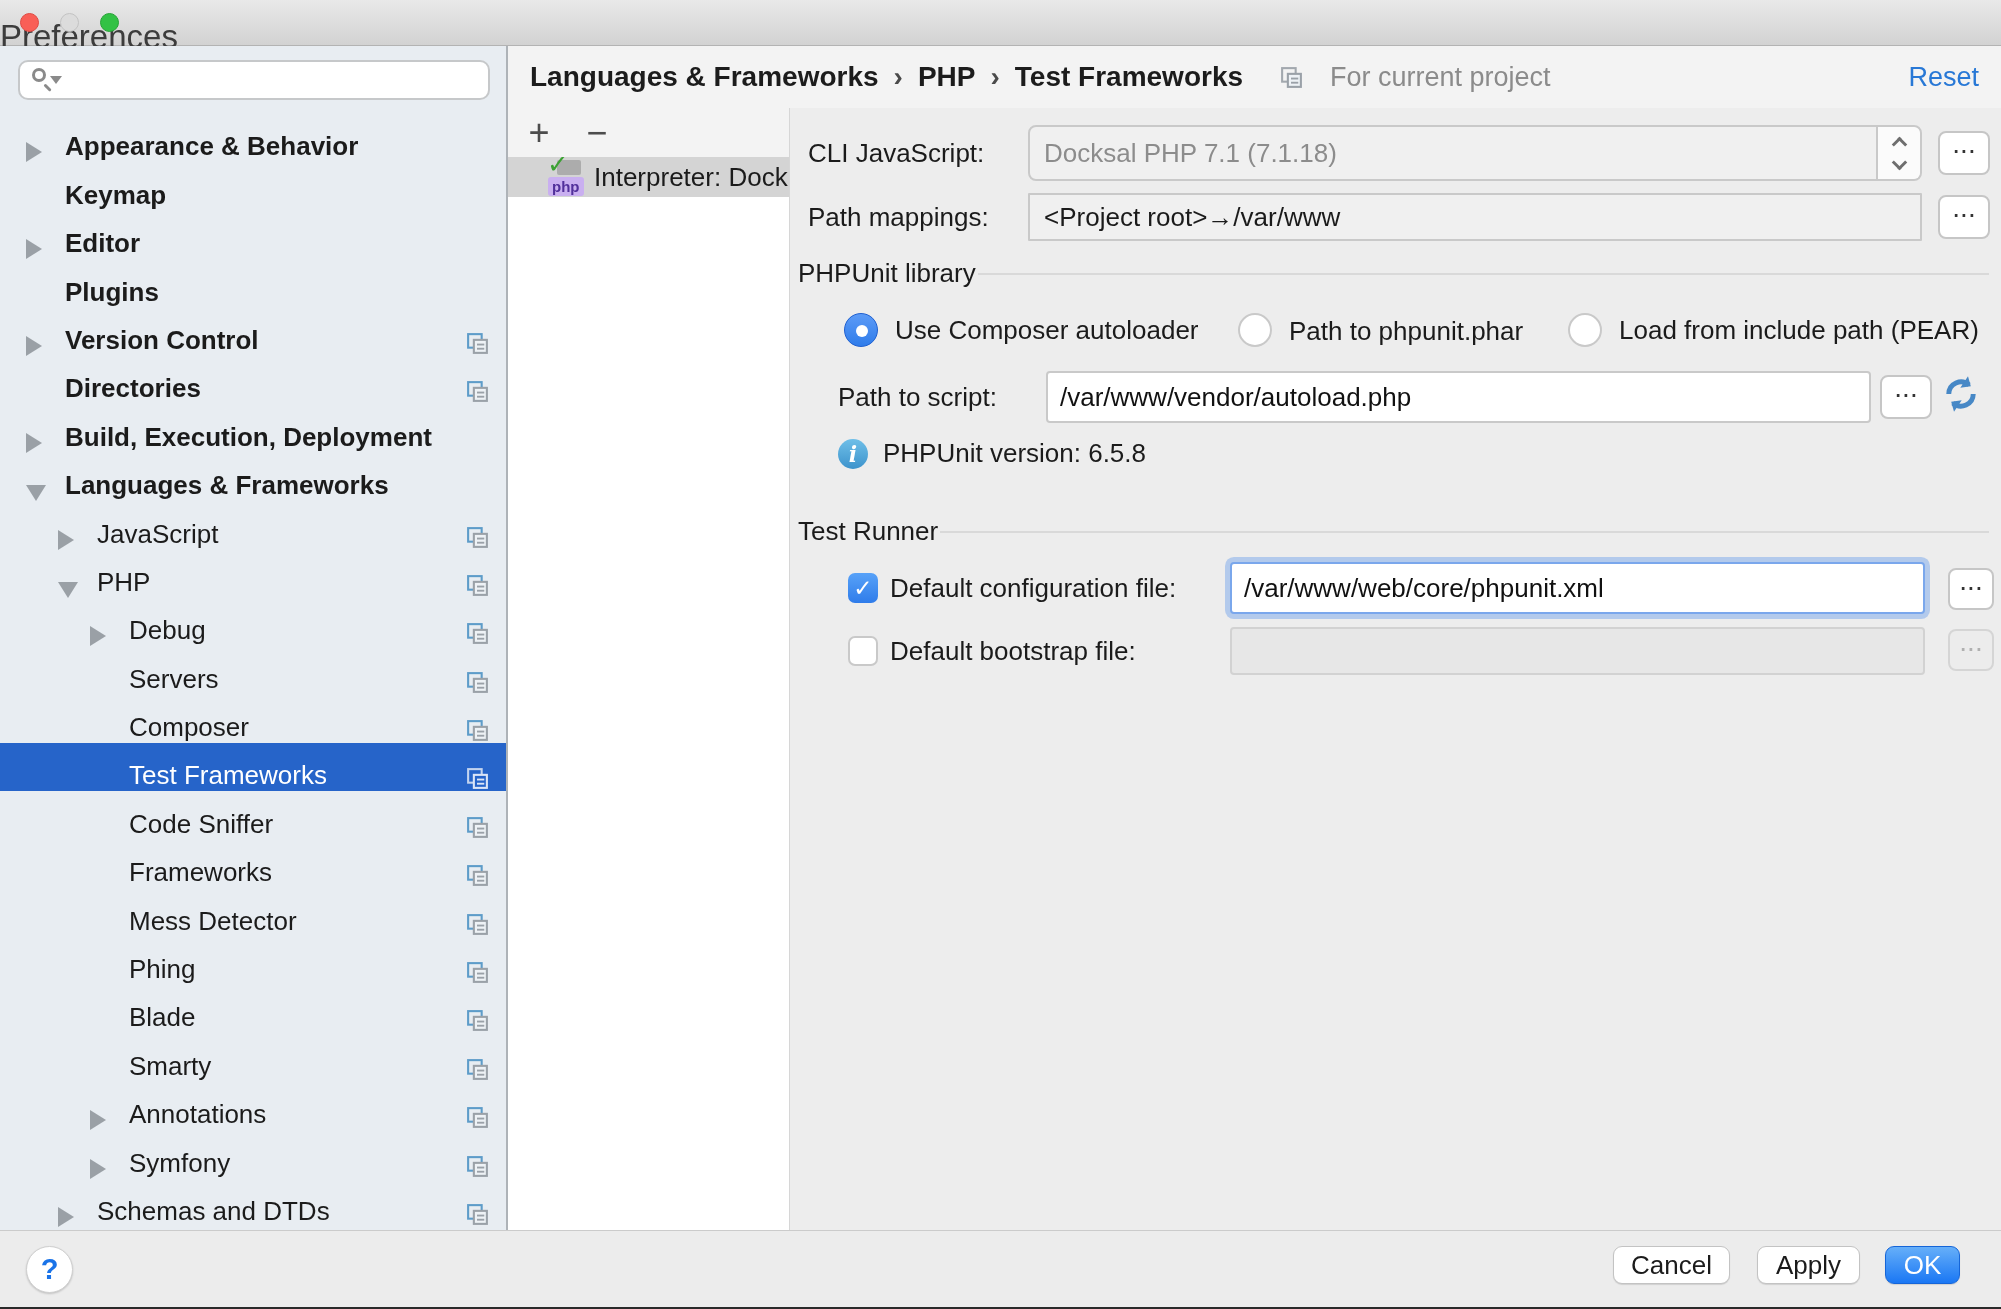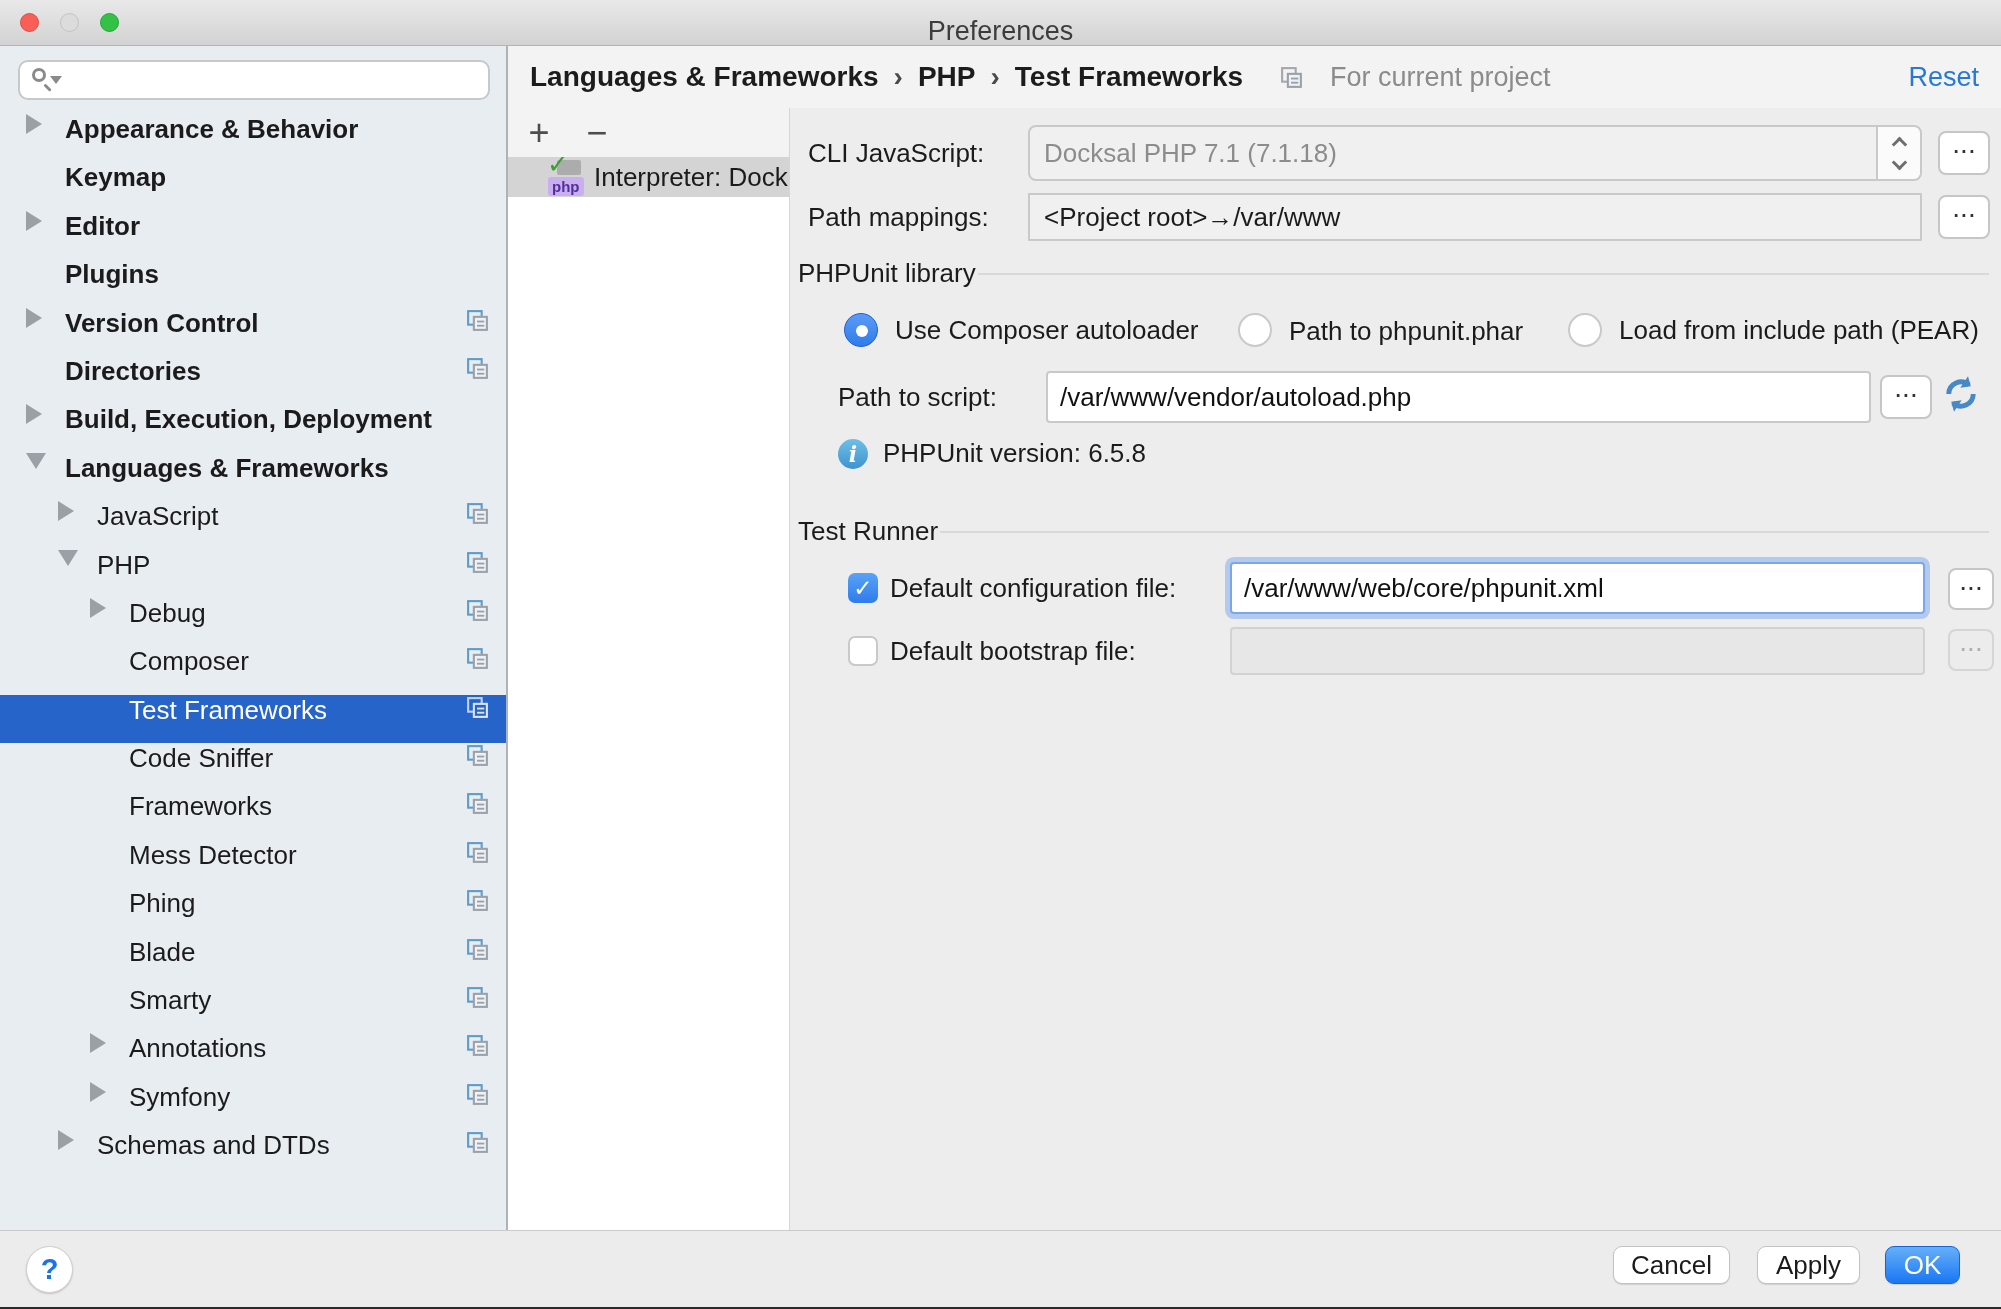--- a/index.html
+++ b/index.html
@@ -5,22 +5,22 @@
   * { margin:0; padding:0; box-sizing:border-box; }
   html,body { width:2001px; height:1309px; }
   body {
     position:relative; overflow:hidden; background:#fff;
     font-family:"Liberation Sans","DejaVu Sans",sans-serif;
     color:#1b1b1b; border-bottom:2px solid #2a2a2a;
   }
   
   .titlebar { position:absolute; left:0; top:0; width:2001px; height:46px;
     background:linear-gradient(#e9e9e9,#d2d2d2); border-bottom:1px solid #b3b3b3; }
-  .title-text { position:absolute; left:0; right:0; top:8px; line-height:46px;
-    text-align:center; font-size:27px; color:#3c3c3c; }
+  .title-text { position:absolute; left:0; right:0; top:14px; line-height:46px;
+    text-align:left; font-size:33px; color:#3c3c3c; }
   .traffic { position:absolute; left:20px; top:13px; display:flex; gap:21px; }
   .light { width:19px; height:19px; border-radius:50%; }
   .light.red   { background:#f95f57; border:1px solid #df4a43; }
   .light.gray  { background:#dcdcdc; border:1px solid #c3c3c3; }
   .light.green { background:#32c245; border:1px solid #27a337; }
 
   
   .sidebar { position:absolute; left:0; top:46px; width:508px; height:1184px;
     background:var(--sidebar-bg,#e8edf2); border-right:2px solid #aeb3b8; }
   .search-box { position:absolute; left:18px; top:14px; width:472px; height:40px;
@@ -29,21 +29,21 @@
     font:24px "Liberation Sans",sans-serif; margin-left:6px; }
   .mag { position:relative; width:34px; height:30px; margin-left:10px; flex:none; }
   .mag-circle { position:absolute; left:2px; top:3px; width:14px; height:14px;
     border:3.4px solid #8a8a8a; border-radius:50%; }
   .mag-handle { position:absolute; left:16px; top:18px; width:3.4px; height:9px;
     background:#8a8a8a; transform:rotate(-45deg); border-radius:2px; }
   .mag-caret { position:absolute; right:2px; top:11px; width:0; height:0;
     border-left:6px solid transparent; border-right:6px solid transparent; border-top:8px solid #8a8a8a; }
 
   .tree { position:absolute; left:0; top:68px; right:0; }
-  .tree-row { height:48.4px; display:flex; align-items:flex-start; font-size:26px; white-space:nowrap; }
+  .tree-row { height:48.4px; display:flex; align-items:flex-end; font-size:26px; white-space:nowrap; }
   .tree-row .indent { flex:none; }
   .arrow-slot { width:39px; flex:none; display:flex; align-items:center; }
   .tri-right { width:0; height:0; border-left:16px solid #9aa0a6;
     border-top:10px solid transparent; border-bottom:10px solid transparent; }
   .tri-down  { width:0; height:0; border-top:16px solid #9aa0a6;
     border-left:10px solid transparent; border-right:10px solid transparent; }
   .tree-label.bold { font-weight:bold; }
   .tree-row .flex { flex:1; }
   .proj-icon { width:25px; height:25px; flex:none; margin-right:16px; }
   .pi-back  { fill:none; stroke:var(--icon-blue,#5d9cc9); stroke-width:2; }
@@ -309,20 +309,34 @@
       <rect class="pi-front" x="8.5" y="8.5" width="12.5" height="12.5"></rect>
       <line class="pi-line" x1="11.5" y1="13" x2="18.5" y2="13"></line>
       <line class="pi-line" x1="11.5" y1="17" x2="18.5" y2="17"></line>
     </svg>
   </div>
       <div class="tree-row">
     <span class="indent" style="width: 90px;"></span>
     <span class="arrow-slot">
           <span class="tri"></span>
         </span>
+    <span class="tree-label">Servers</span>
+    <span class="flex"></span>
+    <svg class="proj-icon" viewBox="0 0 24 24">
+      <rect class="pi-back" x="3" y="3" width="13" height="13"></rect>
+      <rect class="pi-front" x="8.5" y="8.5" width="12.5" height="12.5"></rect>
+      <line class="pi-line" x1="11.5" y1="13" x2="18.5" y2="13"></line>
+      <line class="pi-line" x1="11.5" y1="17" x2="18.5" y2="17"></line>
+    </svg>
+  </div>
+      <div class="tree-row">
+    <span class="indent" style="width: 90px;"></span>
+    <span class="arrow-slot">
+          <span class="tri"></span>
+        </span>
     <span class="tree-label">Composer</span>
     <span class="flex"></span>
     <svg class="proj-icon" viewBox="0 0 24 24">
       <rect class="pi-back" x="3" y="3" width="13" height="13"></rect>
       <rect class="pi-front" x="8.5" y="8.5" width="12.5" height="12.5"></rect>
       <line class="pi-line" x1="11.5" y1="13" x2="18.5" y2="13"></line>
       <line class="pi-line" x1="11.5" y1="17" x2="18.5" y2="17"></line>
     </svg>
   </div>
       <div class="tree-row selected">

